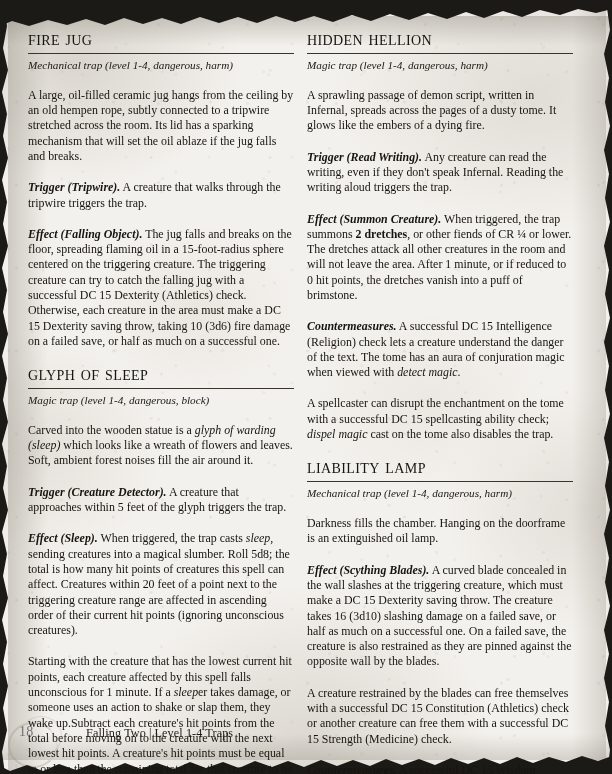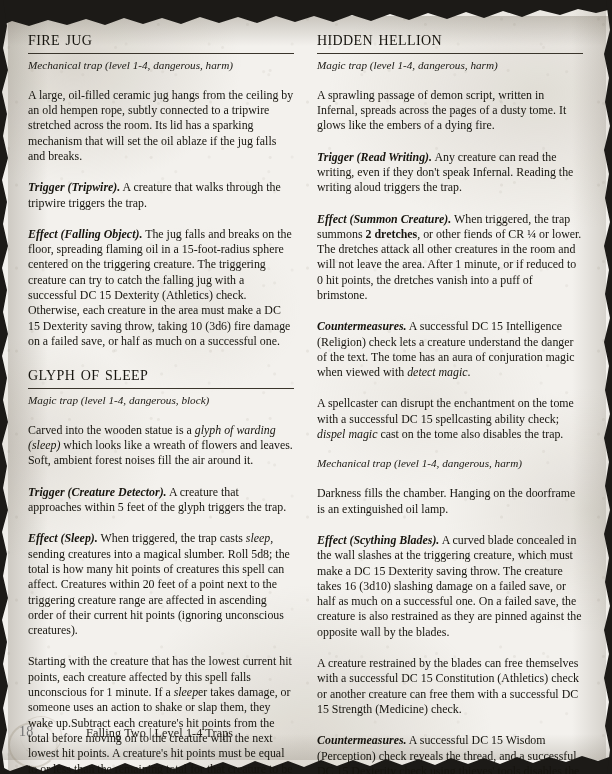--- a/index.html
+++ b/index.html
@@ -147,21 +147,21 @@
   }
 
   
   .content {
     position: absolute;
     left: 28px;
     top: 28px;
     width: 556px;
     height: 682px;
     display: flex;
-    gap: 23px;
+    gap: 13px;
     z-index: 3;
   }
   .column {
     width: 266px;
     color: #14120f;
   }
 
   .trap-block { margin-bottom: 2px; }
   .trap-block + .trap-block { margin-top: 14px; }
 
@@ -274,20 +274,21 @@
         <h2 class="trap-title">Hidden Hellion</h2>
         <div class="trap-subtitle">Magic trap (level 1-4, dangerous, harm)</div>
         <p class="body">A sprawling passage of demon script, written in Infernal, spreads across the pages of a dusty tome. It glows like the embers of a dying fire.</p>
         <p class="body"><span class="lead-in">Trigger (Read Writing).</span> Any creature can read the writing, even if they don't speak Infernal. Reading the writing aloud triggers the trap.</p>
         <p class="body"><span class="lead-in">Effect (Summon Creature).</span> When triggered, the trap summons <span class="bd">2 dretches</span>, or other fiends of CR ¼ or lower. The dretches attack all other creatures in the room and will not leave the area. After 1 minute, or if reduced to 0 hit points, the dretches vanish into a puff of brimstone.</p>
         <p class="body"><span class="lead-in">Countermeasures.</span> A successful DC 15 Intelligence (Religion) check lets a creature understand the danger of the text. The tome has an aura of conjuration magic when viewed with <span class="it">detect magic</span>.</p>
         <p class="body">A spellcaster can disrupt the enchantment on the tome with a successful DC 15 spellcasting ability check; <span class="it">dispel magic</span> cast on the tome also disables the trap.</p>
       </section>
 
       <section class="trap-block">
+        <h2 class="trap-title">Liability Lamp</h2>
         <div class="trap-subtitle">Mechanical trap (level 1-4, dangerous, harm)</div>
         <p class="body">Darkness fills the chamber. Hanging on the doorframe is an extinguished oil lamp.</p>
         <p class="body"><span class="lead-in">Effect (Scything Blades).</span> A curved blade concealed in the wall slashes at the triggering creature, which must make a DC 15 Dexterity saving throw. The creature takes 16 (3d10) slashing damage on a failed save, or half as much on a successful one. On a failed save, the creature is also restrained as they are pinned against the opposite wall by the blades.</p>
         <p class="body">A creature restrained by the blades can free themselves with a successful DC 15 Constitution (Athletics) check or another creature can free them with a successful DC 15 Strength (Medicine) check.</p>
         <p class="body"><span class="lead-in">Countermeasures.</span> A successful DC 15 Wisdom (Perception) check reveals the thread, and a successful DC 15 Dexterity check using thieves' tools disables the trap.</p>
       </section>
 
     </div>
   </div>
 

